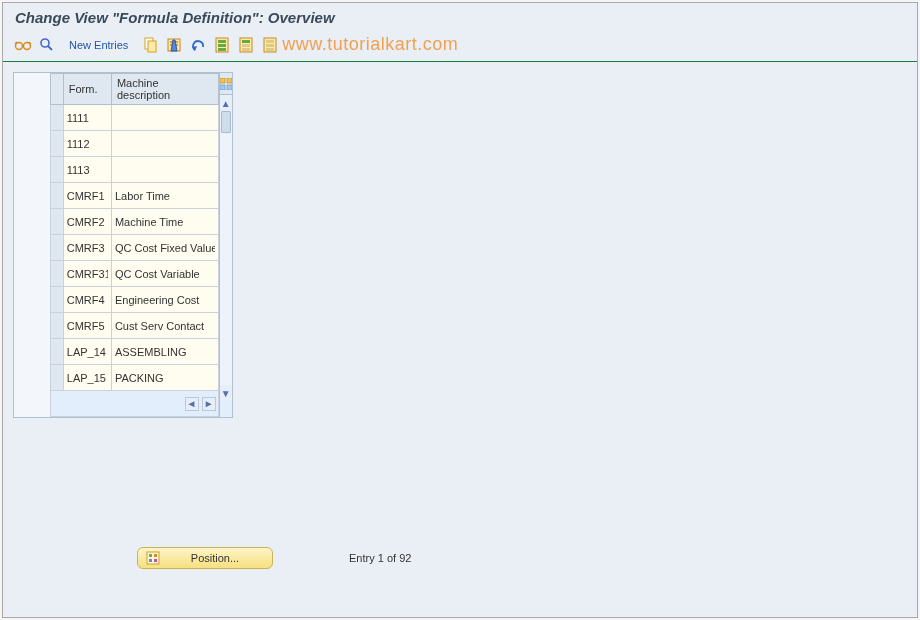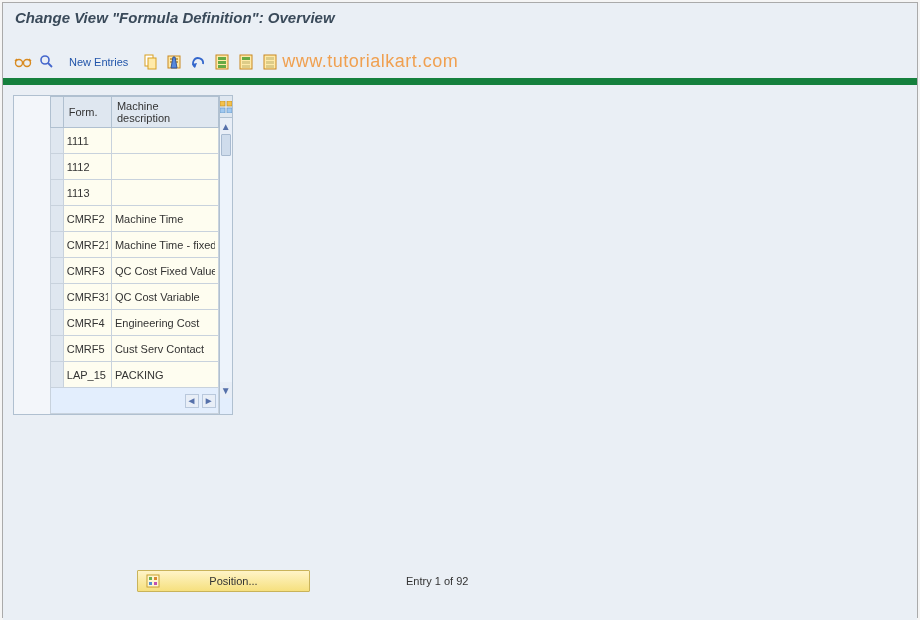--- a/index.html
+++ b/index.html
@@ -26,23 +26,22 @@
       font-size: 15px;
       font-weight: bold;
       font-style: italic;
       color: #3a4a5a;
     }
     .toolbar {
       display: flex;
       align-items: center;
       gap: 4px;
       padding: 4px 10px 6px 10px;
-      border-bottom: 7px solid #15803d;
+      border-bottom: 1px solid #15803d;
       background: #eaeff5;
-      margin-top: 17px;
     }
     .tb-icon {
       width: 20px;
       height: 20px;
       display: flex;
       align-items: center;
       justify-content: center;
       cursor: pointer;
       border-radius: 2px;
     }
@@ -165,36 +164,36 @@
       align-items: center;
     }
     .pos-btn {
       margin-left: 134px;
       display: flex;
       align-items: center;
       gap: 6px;
       padding: 2px 8px;
       background: linear-gradient(#fff4c8, #f6e07e);
       border: 1px solid #c9b35a;
-      border-radius: 1px;
+      border-radius: 6px;
       cursor: pointer;
       font-size: 11px;
       color: #333;
       height: 22px;
-      width: 173px;
+      width: 136px;
       justify-content: flex-start;
     }
     .pos-btn .icon {
       width: 14px; height: 14px;
       display: inline-flex;
       align-items: center;
       justify-content: center;
     }
     .entry-label {
-      margin-left: 96px;
+      margin-left: 76px;
       color: #333;
       font-size: 11px;
       text-align: center;
     }
     svg { display: block; }
   </style>
 </head>
 <body>
 
 <div class="window">
@@ -283,47 +282,52 @@
               <td class="col-form"><input class="cell-input" value="1112" style=""></td>
               <td class="col-desc"><input class="cell-input" style=""></td>
             </tr>
             <tr>
               <td class="row-marker"></td>
               <td class="col-form"><input class="cell-input" value="1113" style=""></td>
               <td class="col-desc"><input class="cell-input" style=""></td>
             </tr>
             <tr>
               <td class="row-marker"></td>
+              <td class="col-form"><input class="cell-input" value="CMRF1" style=""></td>
+              <td class="col-desc"><input class="cell-input" value="Labor Time" style=""></td>
+            </tr>
+            <tr>
+              <td class="row-marker"></td>
               <td class="col-form"><input class="cell-input" value="CMRF2" style=""></td>
               <td class="col-desc"><input class="cell-input" value="Machine Time" style=""></td>
             </tr>
             <tr>
               <td class="row-marker"></td>
-              <td class="col-form"><input class="cell-input" value="CMRF21" style=""></td>
-              <td class="col-desc"><input class="cell-input" value="Machine Time - fixed" style=""></td>
-            </tr>
-            <tr>
-              <td class="row-marker"></td>
               <td class="col-form"><input class="cell-input" value="CMRF3" style=""></td>
               <td class="col-desc"><input class="cell-input" value="QC Cost Fixed Value" style=""></td>
             </tr>
             <tr>
               <td class="row-marker"></td>
               <td class="col-form"><input class="cell-input" value="CMRF31" style=""></td>
               <td class="col-desc"><input class="cell-input" value="QC Cost Variable" style=""></td>
             </tr>
             <tr>
               <td class="row-marker"></td>
               <td class="col-form"><input class="cell-input" value="CMRF4" style=""></td>
               <td class="col-desc"><input class="cell-input" value="Engineering Cost" style=""></td>
             </tr>
             <tr>
               <td class="row-marker"></td>
               <td class="col-form"><input class="cell-input" value="CMRF5" style=""></td>
               <td class="col-desc"><input class="cell-input" value="Cust Serv Contact" style=""></td>
+            </tr>
+            <tr>
+              <td class="row-marker"></td>
+              <td class="col-form"><input class="cell-input" value="LAP_14" style=""></td>
+              <td class="col-desc"><input class="cell-input" value="ASSEMBLING" style=""></td>
             </tr>
             <tr>
               <td class="row-marker"></td>
               <td class="col-form"><input class="cell-input" value="LAP_15" style=""></td>
               <td class="col-desc"><input class="cell-input" value="PACKING" style=""></td>
             </tr>
           </tbody>
         <tfoot>
           <tr class="hscroll-row">
             <td colspan="3">

